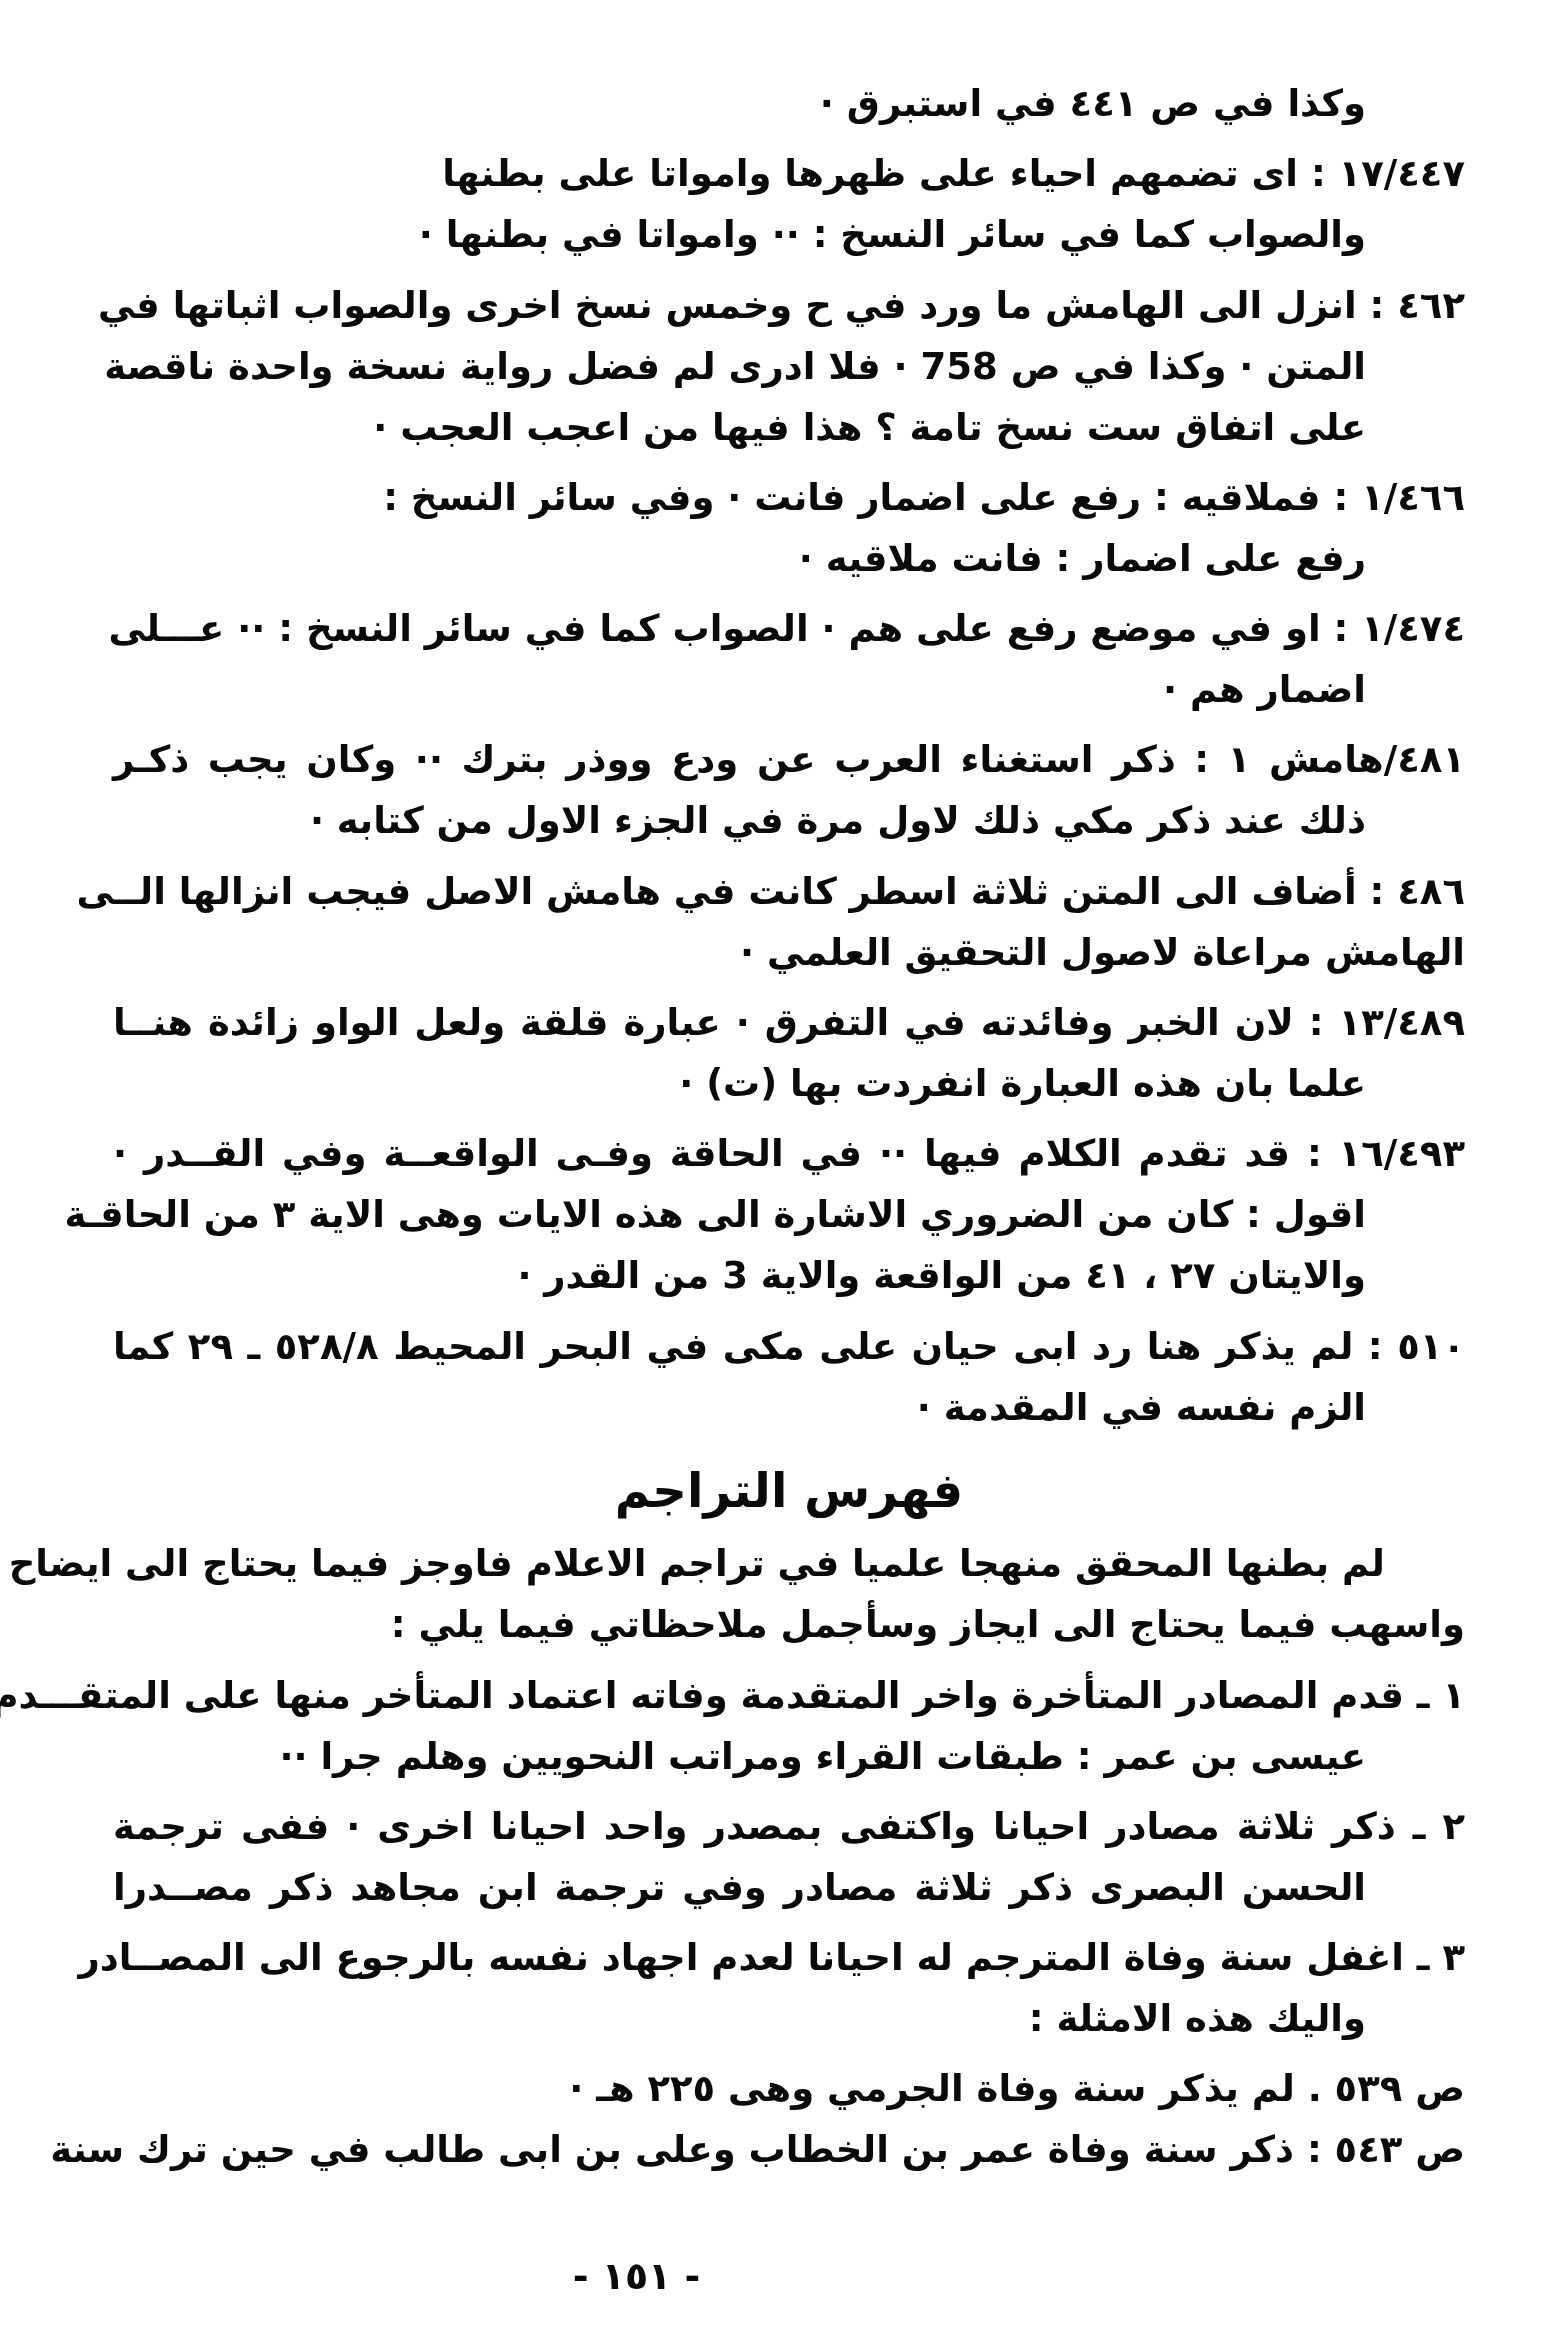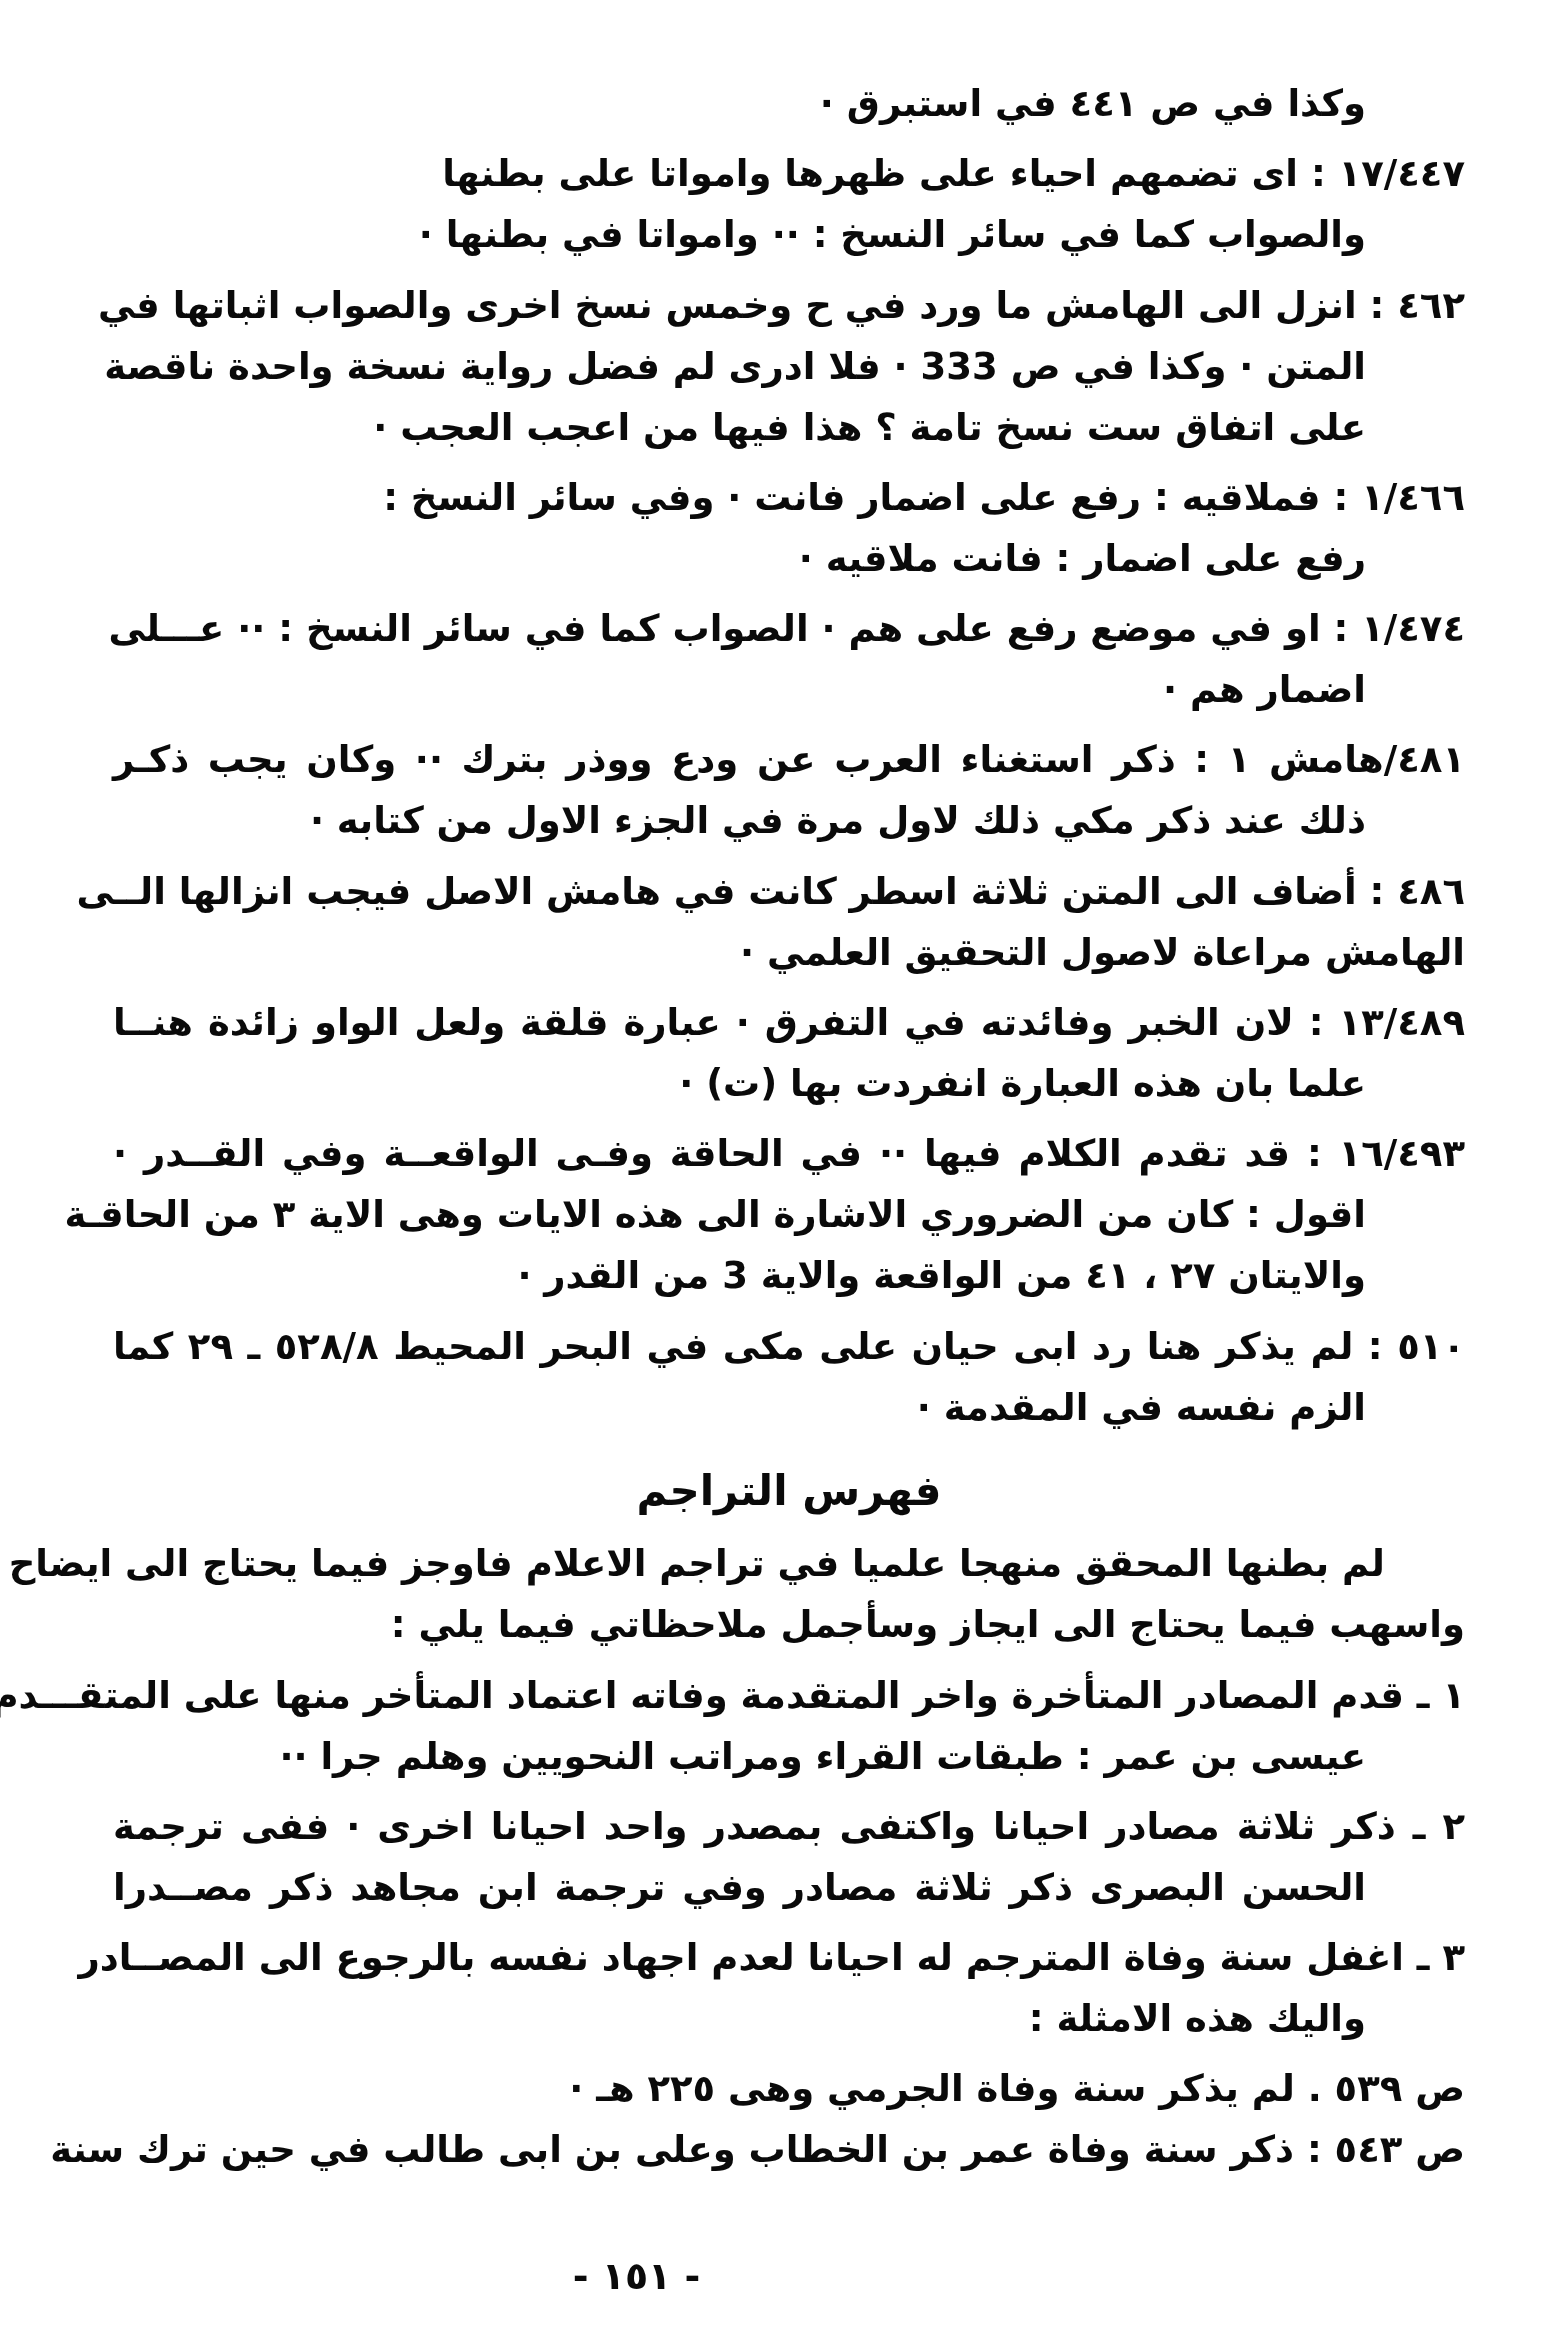--- a/index.html
+++ b/index.html
@@ -12,21 +12,21 @@
     direction: rtl; text-align: right;
   }
   .line {
     font-size: 37px; font-weight: bold; line-height: 61px; white-space: nowrap;
     text-align: justify; text-align-last: justify;
   }
   .line.short { text-align-last: right; }
   .indent { padding-right: 99px; }
   .entry { margin-bottom: 9.3px; }
   .heading {
-    text-align: center; font-size: 42px; font-weight: bold;
+    text-align: center; font-size: 48px; font-weight: bold;
     line-height: 73px; margin: 16px 0 6.6px 0;
   }
   .footer {
     position: absolute; left: 0; width: 1273px; top: 2254px;
     text-align: center; font-size: 38px; font-weight: bold; direction: rtl;
   }
 </style>
 </head>
 <body>
 
@@ -35,21 +35,21 @@
   <div>
     <div class="entry">
       <div class="line short indent">وكذا في ص ٤٤١ في استبرق ·</div>
     </div>
     <div class="entry">
       <div class="line short">١٧/٤٤٧ : اى تضمهم احياء على ظهرها وامواتا على بطنها</div>
       <div class="line short indent">والصواب كما في سائر النسخ : ·· وامواتا في بطنها ·</div>
     </div>
     <div class="entry">
       <div class="line">٤٦٢ : انزل الى الهامش ما ورد في ح وخمس نسخ اخرى والصواب اثباتها في</div>
-      <div class="line indent">المتن · وكذا في ص 333 · فلا ادرى لم فضل رواية نسخة واحدة ناقصة</div>
+      <div class="line indent">المتن · وكذا في ص 758 · فلا ادرى لم فضل رواية نسخة واحدة ناقصة</div>
       <div class="line short indent">على اتفاق ست نسخ تامة ؟ هذا فيها من اعجب العجب ·</div>
     </div>
     <div class="entry">
       <div class="line short">١/٤٦٦ : فملاقيه : رفع على اضمار فانت · وفي سائر النسخ :</div>
       <div class="line short indent">رفع على اضمار : فانت ملاقيه ·</div>
     </div>
     <div class="entry">
       <div class="line">١/٤٧٤ : او في موضع رفع على هم · الصواب كما في سائر النسخ : ·· عـــلى</div>
       <div class="line short indent">اضمار هم ·</div>
     </div>

